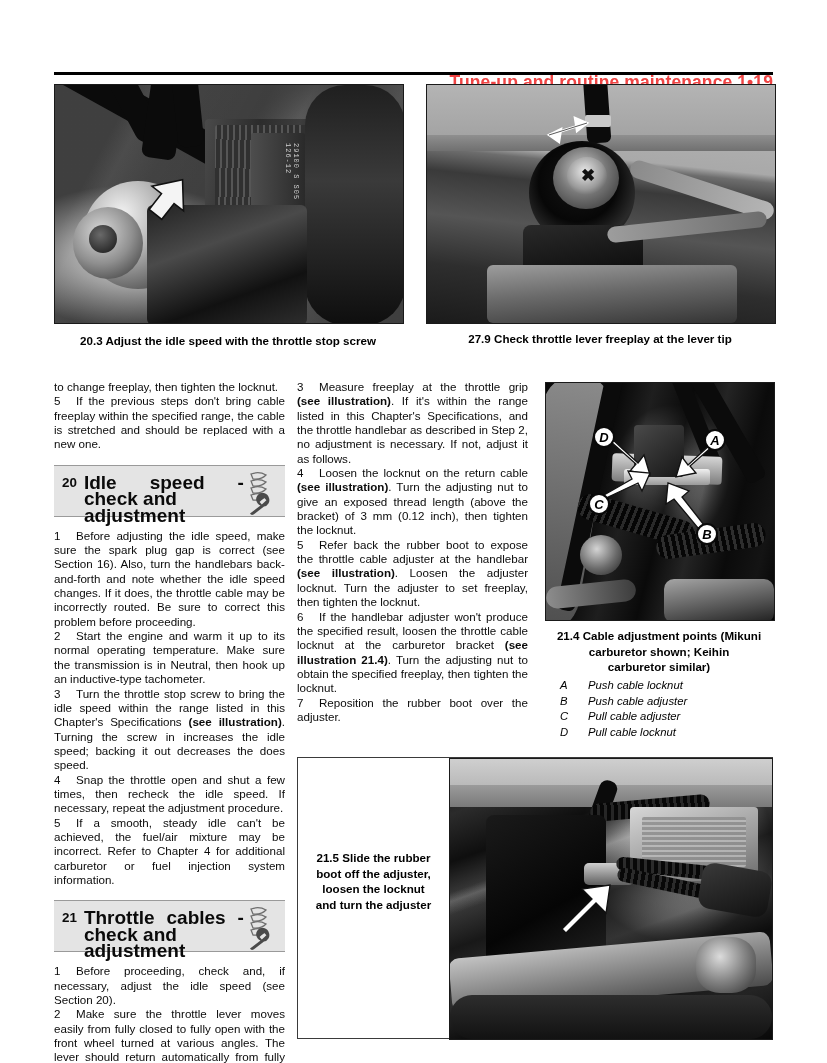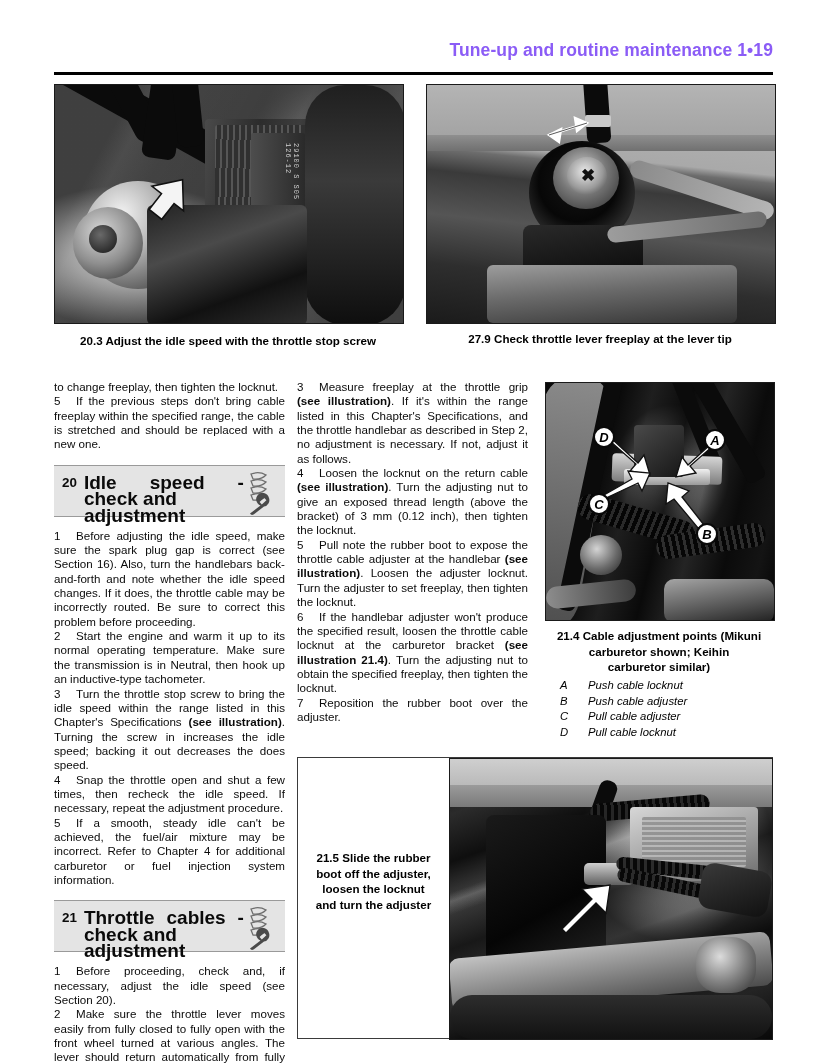--- a/index.html
+++ b/index.html
@@ -27,22 +27,23 @@
     position: absolute;
     left: 54px;
     top: 40px;
     width: 719px;
     text-align: right;
   }
   .header-title {
     font-size: 17.5px;
     font-weight: bold;
     letter-spacing: 0.1px;
-    color: #8b5cf6;
+    color: #ef4444;
     white-space: nowrap;
+    margin-top: 32px;
   }
   .header-rule {
     position: absolute;
     left: 54px;
     top: 72px;
     width: 719px;
     height: 3px;
     background: #000;
   }
 
@@ -383,21 +384,21 @@
       </svg>
     </div>
 
     <p><span class="num">1</span><span>Before proceeding, check and, if necessary, adjust the idle speed (see Section 20).</span></p>
     <p><span class="num">2</span><span>Make sure the throttle lever moves easily from fully closed to fully open with the front wheel turned at various angles. The lever should return automatically from fully open</span></p>
   </div>
 
   <div class="col" id="col-2">
     <p><span class="num">3</span><span>Measure freeplay at the throttle grip </span><b>(see illustration)</b><span>. If it's within the range listed in this Chapter's Specifications, and the throttle handlebar as described in Step 2, no adjustment is necessary. If not, adjust it as follows.</span></p>
     <p><span class="num">4</span><span>Loosen the locknut on the return cable </span><b>(see illustration)</b><span>. Turn the adjusting nut to give an exposed thread length (above the bracket) of 3 mm (0.12 inch), then tighten the locknut.</span></p>
-    <p><span class="num">5</span><span>Pull note the rubber boot to expose the throttle cable adjuster at the handlebar </span><b>(see illustration)</b><span>. Loosen the adjuster locknut. Turn the adjuster to set freeplay, then tighten the locknut.</span></p>
+    <p><span class="num">5</span><span>Refer back the rubber boot to expose the throttle cable adjuster at the handlebar </span><b>(see illustration)</b><span>. Loosen the adjuster locknut. Turn the adjuster to set freeplay, then tighten the locknut.</span></p>
     <p><span class="num">6</span><span>If the handlebar adjuster won't produce the specified result, loosen the throttle cable locknut at the carburetor bracket </span><b>(see illustration 21.4)</b><span>. Turn the adjusting nut to obtain the specified freeplay, then tighten the locknut.</span></p>
     <p><span class="num">7</span><span>Reposition the rubber boot over the adjuster.</span></p>
   </div>
 
   <div id="fig-21-5-box"></div>
 
   <div class="caption" id="cap-21-5">
     <span>21.5  Slide the rubber</span><br>
     <span>boot off the adjuster,</span><br>
     <span>loosen the locknut</span><br>

